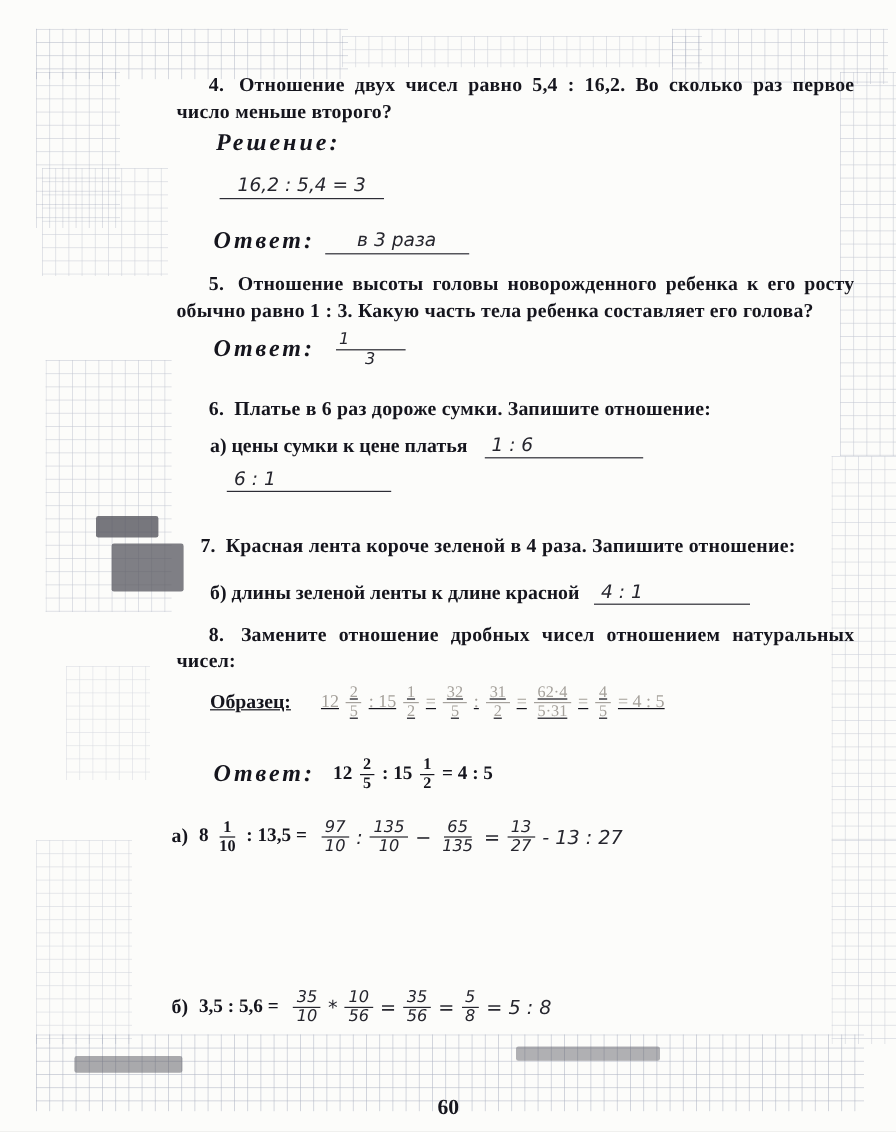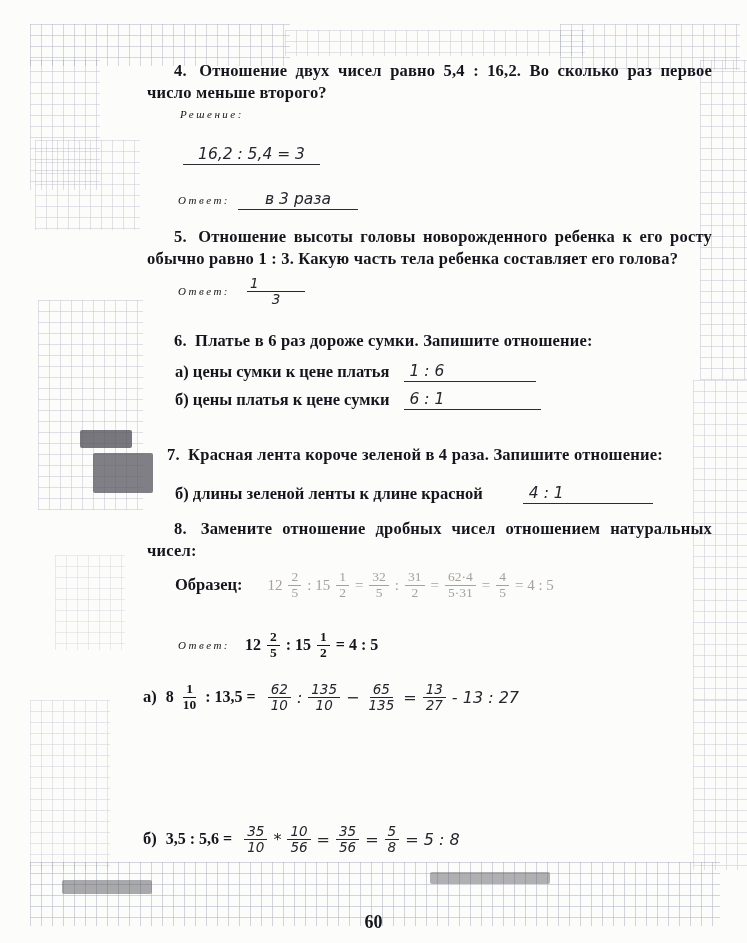--- a/index.html
+++ b/index.html
@@ -19,21 +19,21 @@
   .smudge { position:absolute; background:#55555e; border-radius:2px; pointer-events:none; }
 
   .prob {
     position:absolute; font-weight:bold; font-size:16.5px; line-height:1.35;
     text-align:justify; letter-spacing:.2px; margin:0;
   }
   .indent { text-indent:27px; }
   .pnum { font-weight:bold; padding-right:4px; }
 
   .lab {
-    font-style:italic; font-weight:normal; font-size:11px; letter-spacing:2.5px;
+    font-style:italic; font-weight:bold; font-size:20px; letter-spacing:2.5px;
     white-space:nowrap;
   }
   .boldlab { font-weight:bold; font-size:16.5px; white-space:nowrap; }
 
   .hand {
     font-family:"DejaVu Sans", sans-serif; font-style:italic;
     color:#26262e; font-size:15.5px;
   }
   .row { position:absolute; display:flex; align-items:center; }
   .blank {
@@ -113,43 +113,42 @@
     <span class="pnum">6.</span>
     <span>Платье в 6 раз дороже сумки. Запишите отношение:</span>
   </p>
   <div class="row" style="left:175px;top:362px;">
     <span class="boldlab">а) цены сумки к цене платья</span>
     <span class="blank" style="min-width:120px;margin-left:14px;">
       <span class="hand" style="float:left;">1 : 6</span>
     </span>
   </div>
   <div class="row" style="left:175px;top:390px;">
-    <span class="boldlab">б) цены платья к цене сумки</span>
     <span class="blank" style="min-width:125px;margin-left:14px;">
       <span class="hand" style="float:left;">6 : 1</span>
     </span>
   </div>
 
   <p class="prob" style="left:147px;top:444px;width:575px;text-indent:20px;">
     <span class="pnum">7.</span>
     <span>Красная лента короче зеленой в 4 раза. Запишите отношение:</span>
   </p>
-  <div class="row" style="left:175px;top:484px;gap:28px;">
+  <div class="row" style="left:175px;top:484px;">
     <span class="boldlab">б) длины зеленой ленты к длине красной</span>
     <span class="blank" style="min-width:118px;margin-left:12px;">
       <span class="hand" style="float:left;">4 : 1</span>
     </span>
   </div>
 
   <p class="prob indent" style="left:147px;top:518px;width:565px;">
     <span class="pnum">8.</span>
     <span>Замените отношение дробных чисел отношением натуральных чисел:</span>
   </p>
 
-  <div class="row" style="left:175px;top:570px;">
+  <div class="row" style="left:175px;top:570px;text-decoration:underline;">
     <span class="boldlab" style="margin-right:22px;">Образец:</span>
     <span class="math sample" style="font-size:15px;">
         <span class="mtxt">12</span>
         <span class="frac">
           <span class="num">2</span>
           <span class="den">5</span>
         </span>
         <span class="mtxt">: 15</span>
         <span class="frac">
           <span class="num">1</span>
@@ -201,21 +200,21 @@
     <span class="math" style="font-weight:bold;">
         <span class="mtxt">8</span>
         <span class="frac">
           <span class="num">1</span>
           <span class="den">10</span>
         </span>
         <span class="mtxt">: 13,5 =</span>
       </span>
     <span class="math handmath" style="margin-left:6px;">
         <span class="frac">
-          <span class="num">62</span>
+          <span class="num">97</span>
           <span class="den">10</span>
         </span>
         <span class="mtxt">:</span>
         <span class="frac">
           <span class="num">135</span>
           <span class="den">10</span>
         </span>
         <span class="mtxt">−</span>
         <span class="frac">
           <span class="num">65</span>

